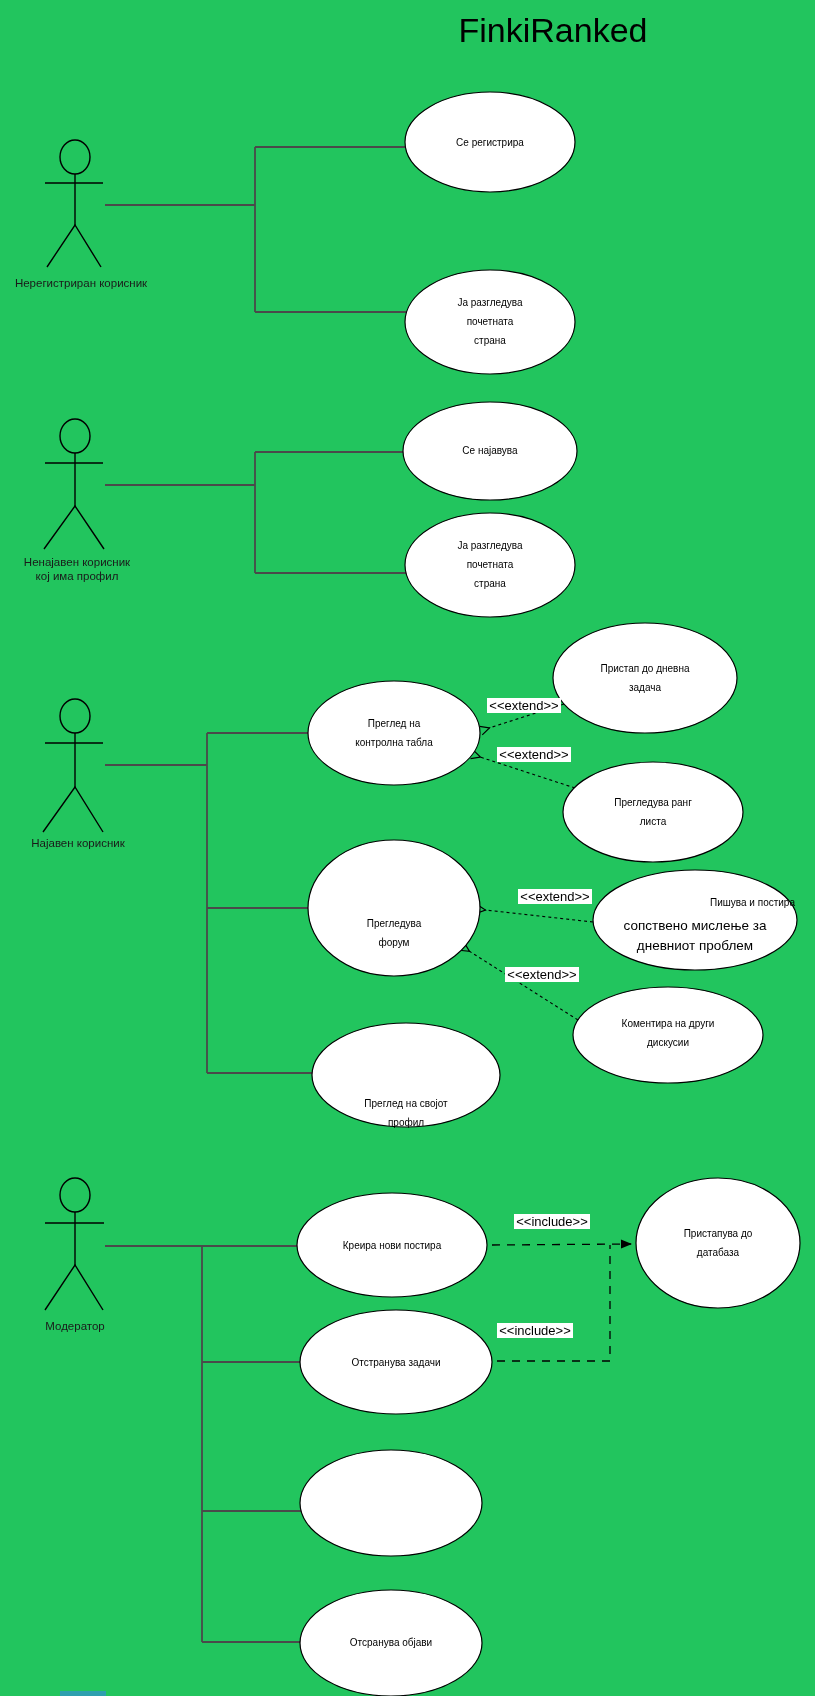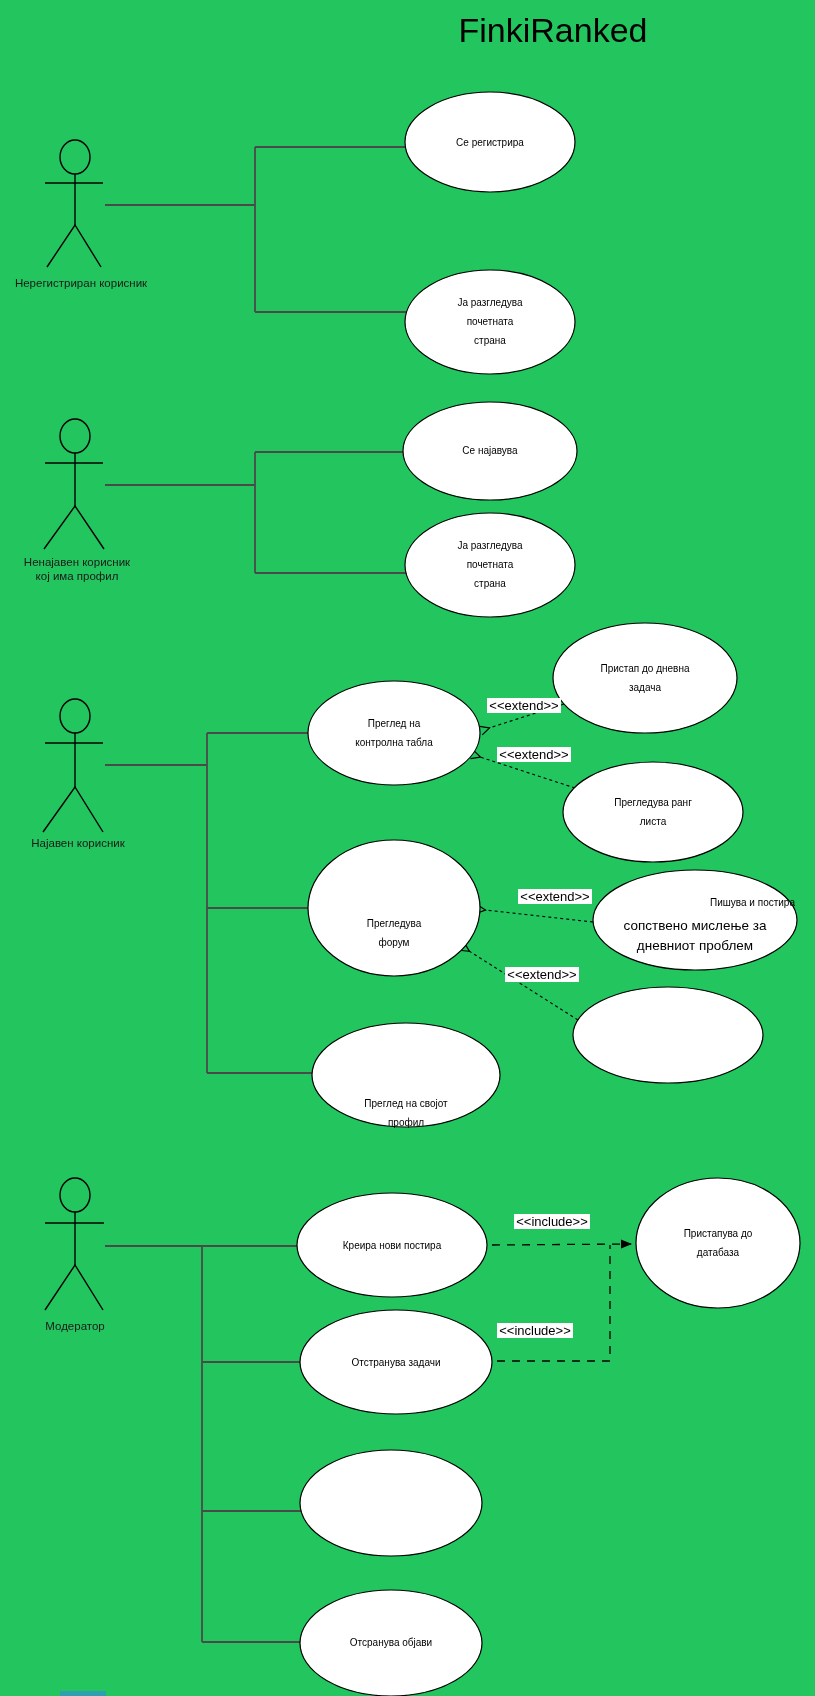--- a/index.html
+++ b/index.html
@@ -127,20 +127,22 @@
 контролна табла</div>
   <div class="lbl" style="left:545px;top:659px;width:200px;">Пристап до дневна
 задача</div>
   <div class="lbl" style="left:553px;top:793px;width:200px;">Прегледува ранг
 листа</div>
   <div class="lbl" style="left:294px;top:914px;width:200px;">Прегледува
 форум</div>
   <div class="lbl" style="left:595px;top:893px;width:200px;text-align:right;">Пишува и постира</div>
   <div class="lbl-sub" style="left:585px;top:916px;width:220px;">сопствено мислење за
 дневниот проблем</div>
+  <div class="lbl" style="left:568px;top:1014px;width:200px;">Коментира на други
+дискусии</div>
   <div class="lbl" style="left:306px;top:1058px;width:200px;margin-top:36px;">Преглед на својот
 профил</div>
   <div class="lbl" style="left:292px;top:1236px;width:200px;">Креира нови постира</div>
   <div class="lbl" style="left:618px;top:1224px;width:200px;">Пристапува до
 датабаза</div>
   <div class="lbl" style="left:296px;top:1353px;width:200px;">Отстранува задачи</div>
   <div class="lbl" style="left:291px;top:1633px;width:200px;">Отсранува објави</div>
 
   <div class="lbl-actor" style="left:-9px;top:276px;width:180px;">Нерегистриран корисник</div>
   <div class="lbl-actor" style="left:-13px;top:555px;width:180px;">Ненајавен корисник

